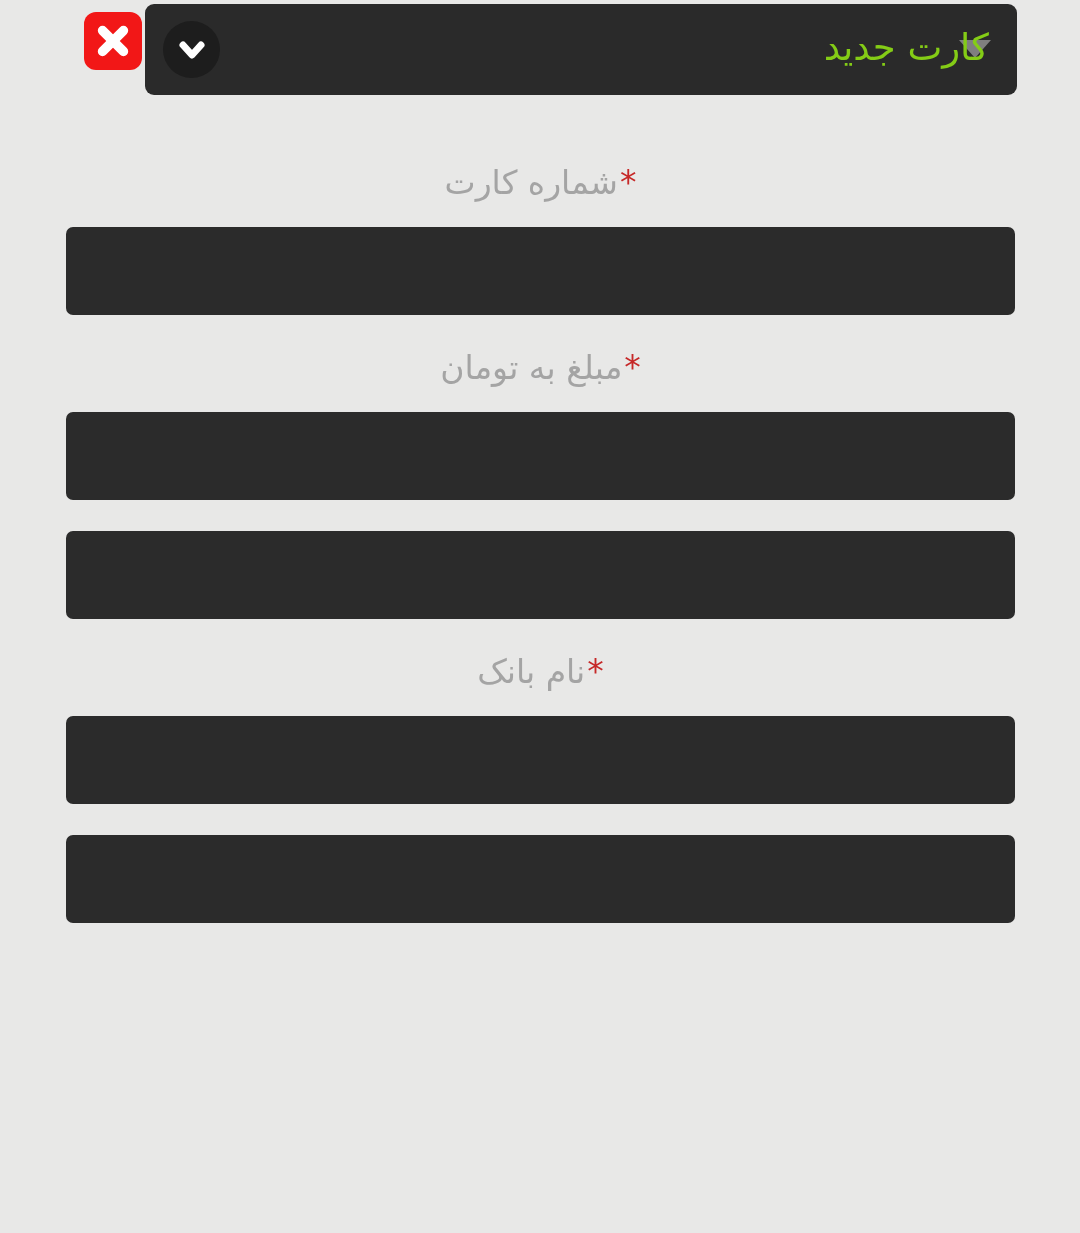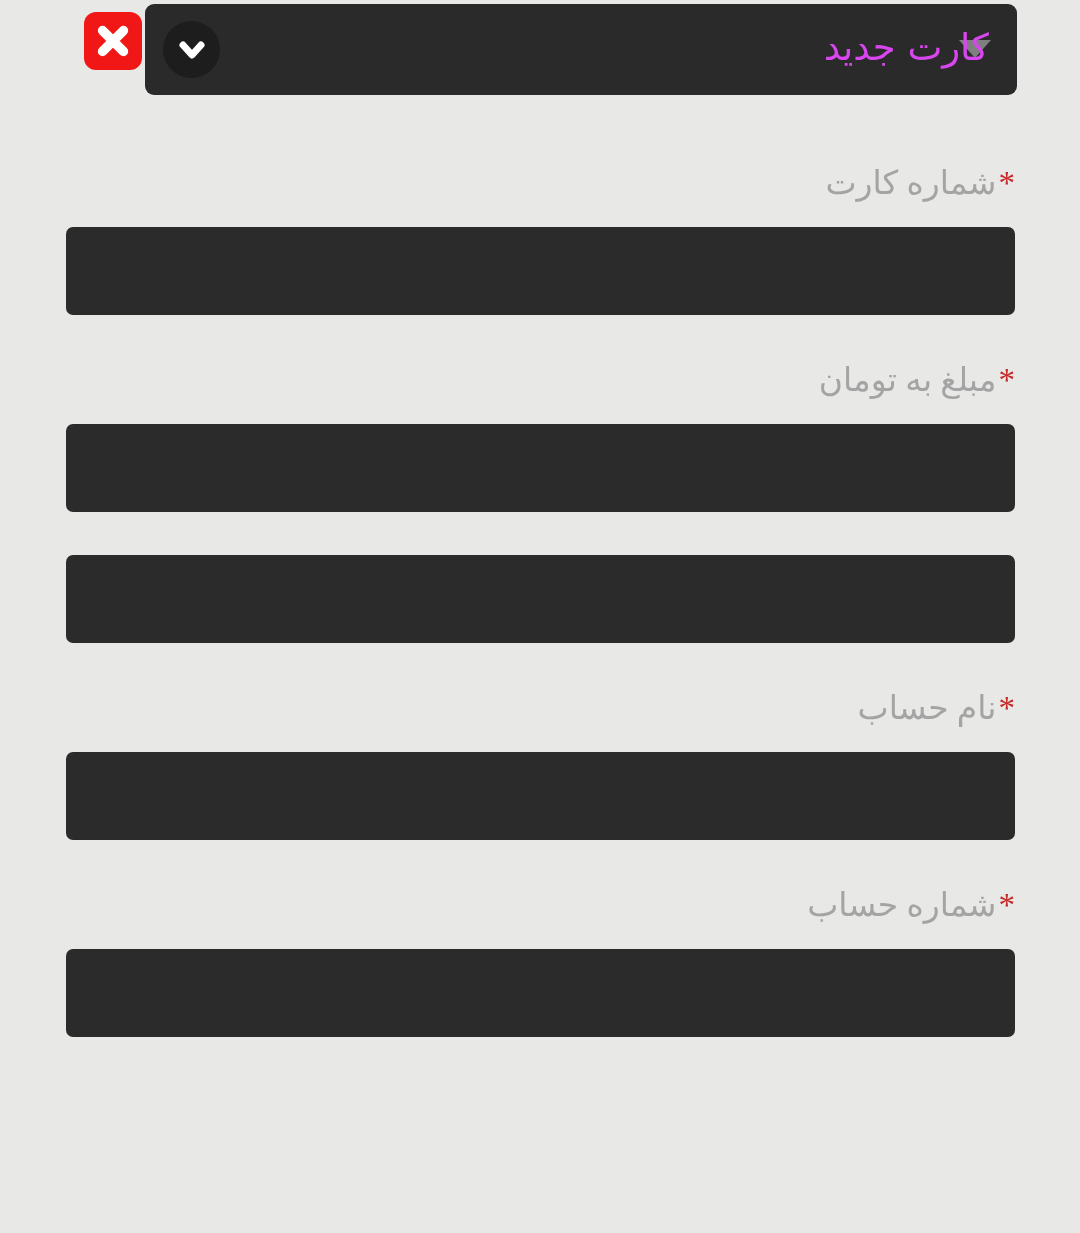--- a/index.html
+++ b/index.html
@@ -44,39 +44,38 @@
     position: absolute; right: 26px; top: 36px;
     width: 0; height: 0;
     border-left: 16px solid transparent;
     border-right: 16px solid transparent;
     border-top: 18px solid #7f7f7f;
     z-index: 1;
   }
   .select-title {
     position: absolute; right: 28px; top: 0;
     height: 102px; line-height: 88px;
-    color: #d946ef;
+    color: #84cc16;
     font-size: 37px;
     z-index: 2;
     white-space: nowrap;
   }
 
   
   .form { padding: 0 65px 0 66px; }
-  .group { margin-top: 43px; }
+  .group { margin-top: 31px; }
   .group.first { margin-top: 65px; }
   .field-label {
     display: block;
     height: 44px; line-height: 44px;
     font-size: 33px;
     color: #a4a4a4;
-    text-align: right;
+    text-align: center;
     margin-bottom: 22px;
     white-space: nowrap;
-    font-family: Liberation Serif, serif;
   }
   .req {
     color: #c62828;
     font-size: 33px;
     margin-left: 2px;
   }
   .dark-input {
     display: block;
     width: 100%; height: 88px;
     background: #2b2b2b;
@@ -123,24 +122,23 @@
     <div class="group">
       <label class="field-label"><span class="req">*</span><span>مبلغ به تومان</span></label>
       <input class="dark-input" type="text" aria-label="مبلغ به تومان" style="">
     </div>
 
     <div class="group">
       <input class="dark-input" type="text" aria-label="نام و نام خانوادگی" style="">
     </div>
 
     <div class="group">
-      <label class="field-label"><span class="req">*</span><span>نام حساب</span></label>
+      <label class="field-label"><span class="req">*</span><span>نام بانک</span></label>
       <input class="dark-input" type="text" aria-label="نام بانک" style="">
     </div>
 
     <div class="group">
-      <label class="field-label"><span class="req">*</span><span>شماره حساب</span></label>
       <input class="dark-input" type="text" aria-label="شماره حساب" style="">
     </div>
 
 
   </div>
 </div>
 
 </body></html>

